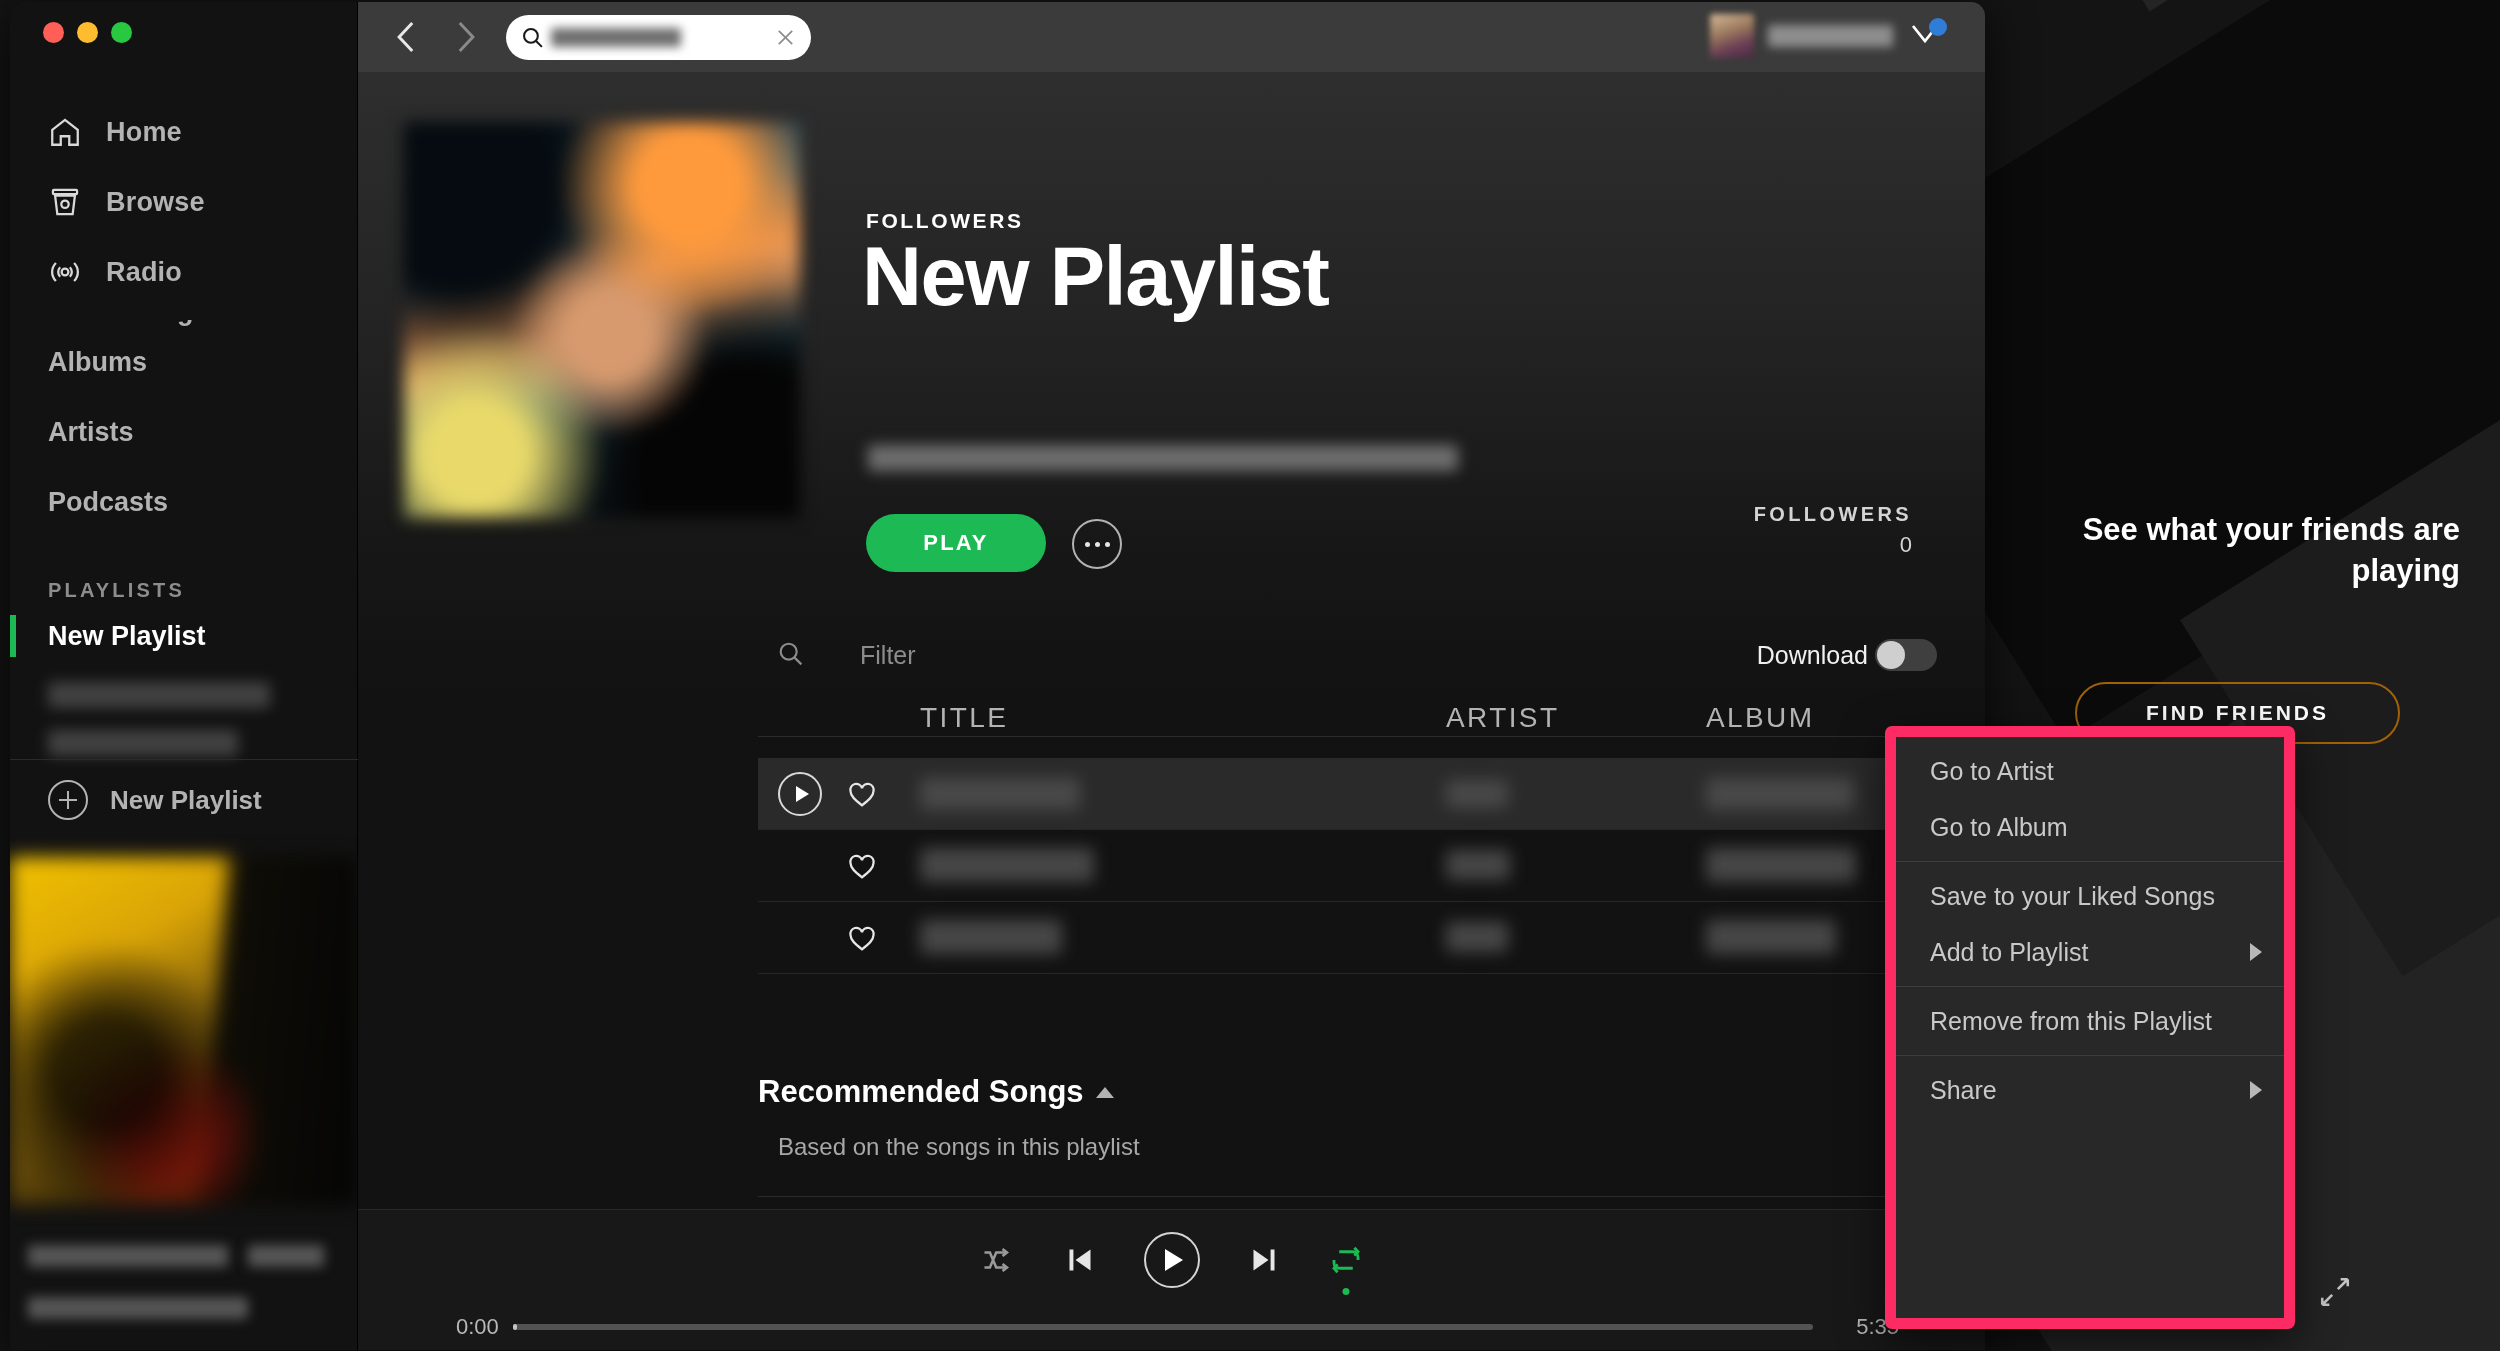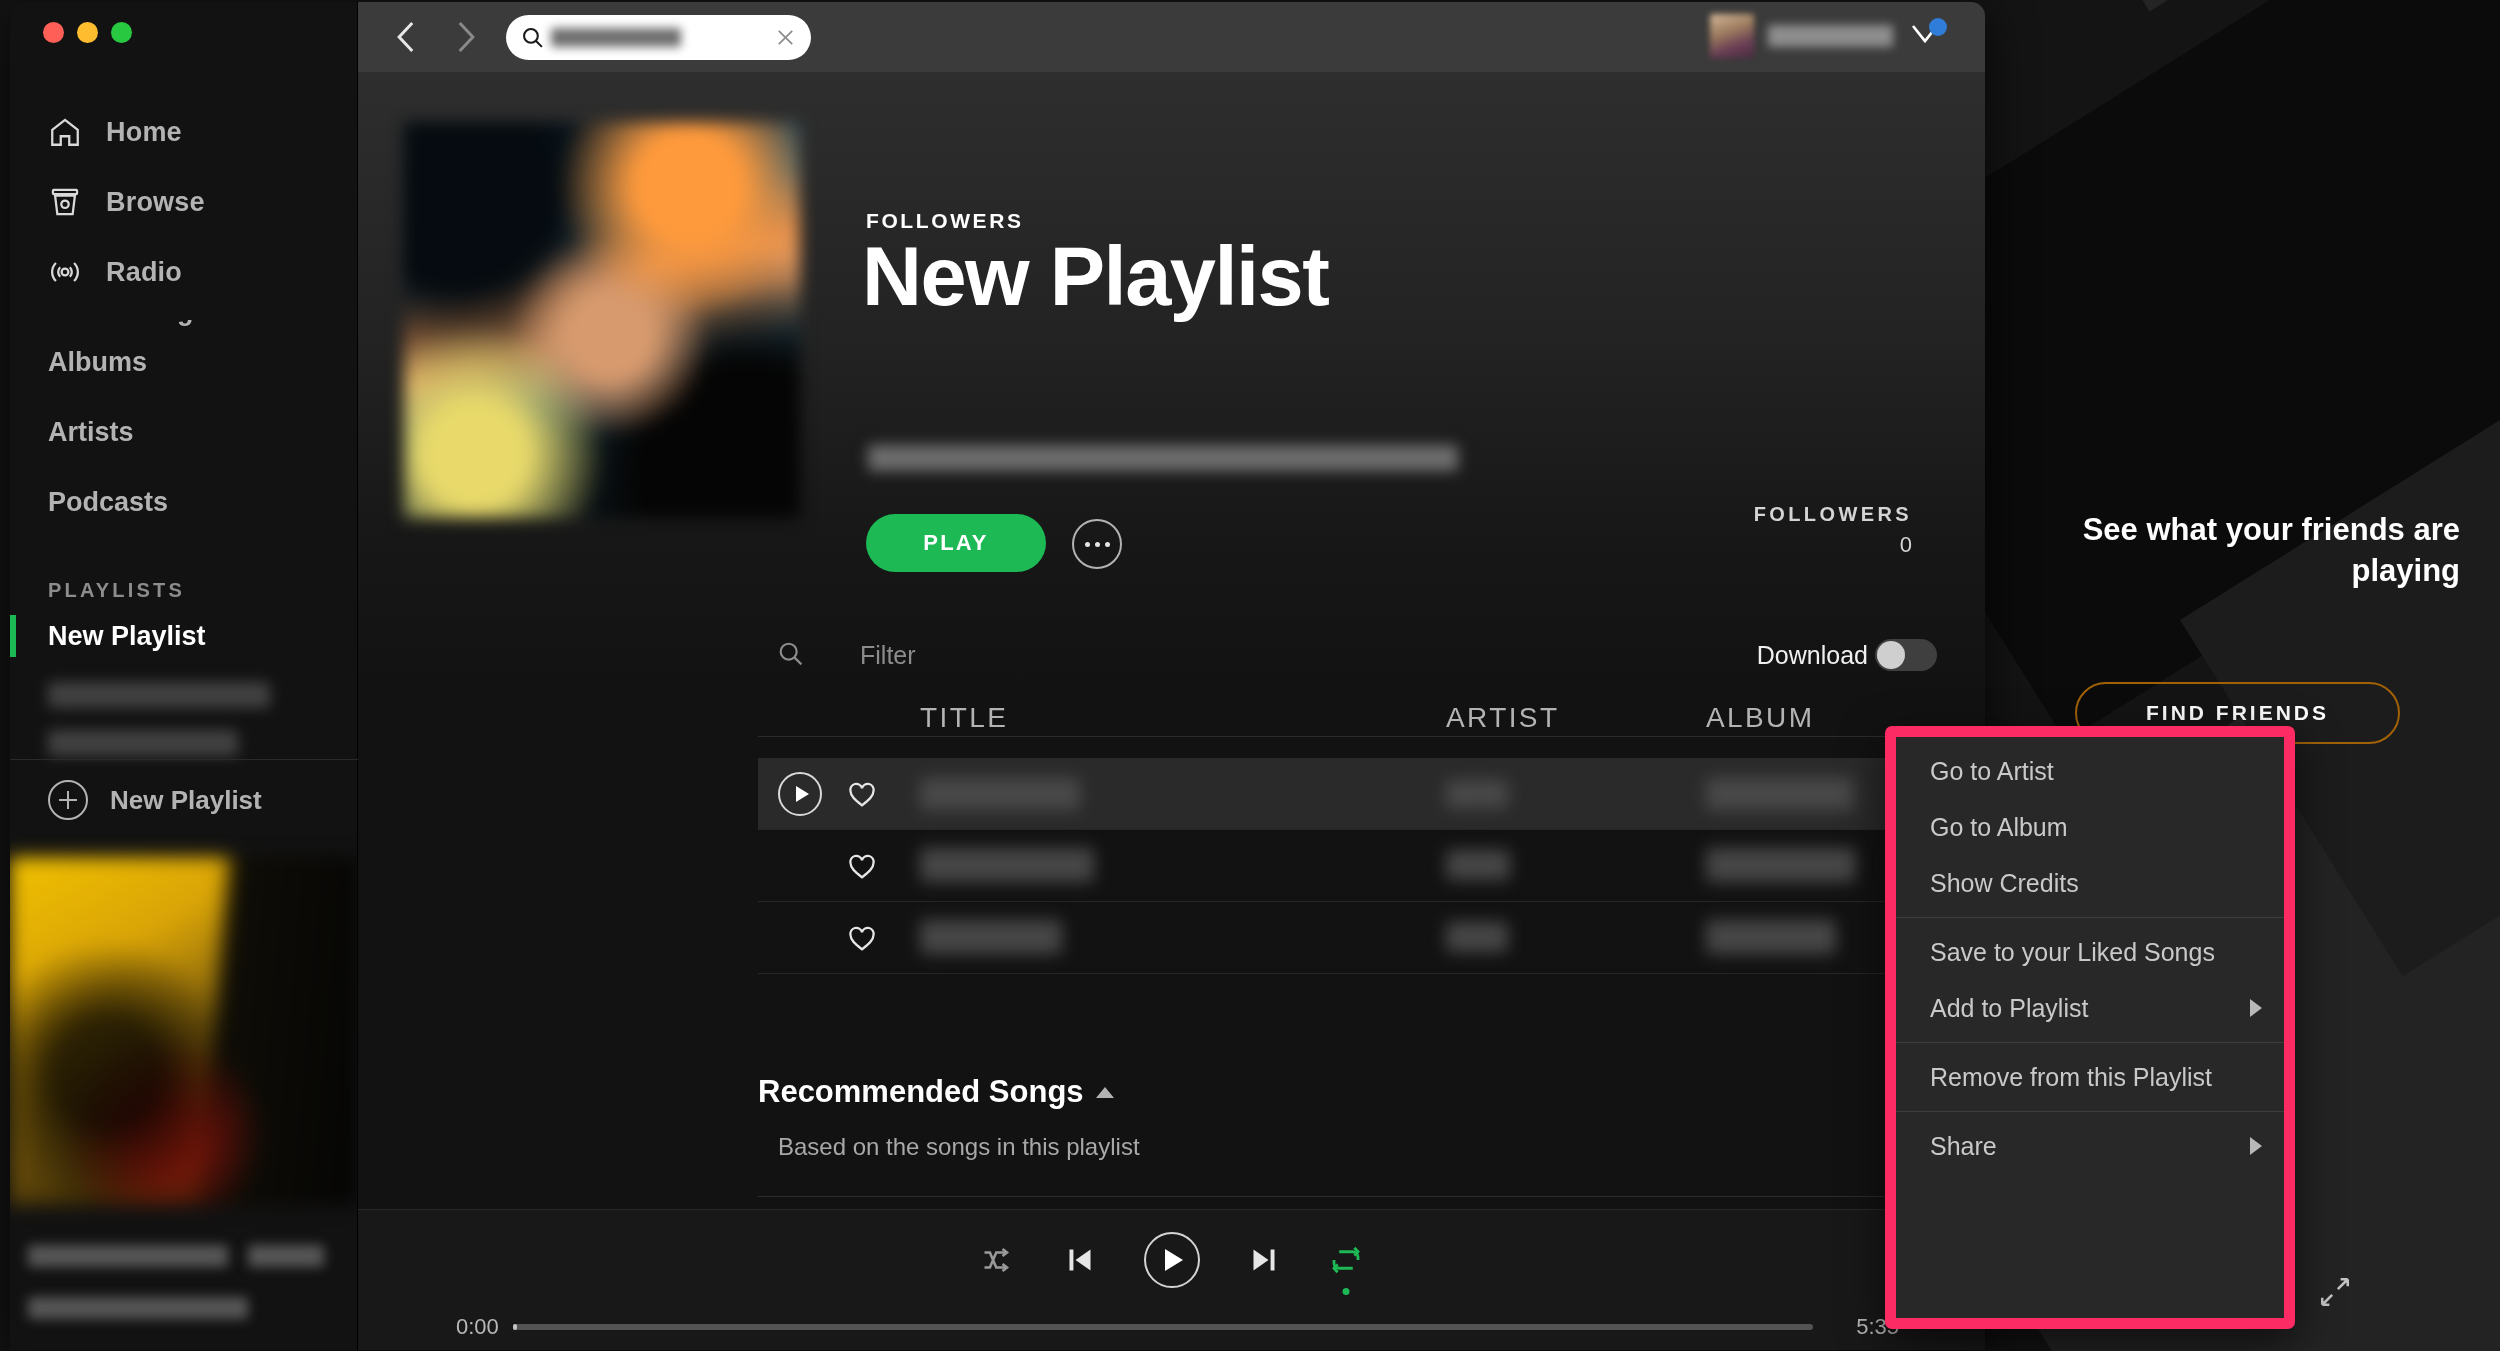--- a/index.html
+++ b/index.html
@@ -689,23 +689,20 @@
 <div id="ctx-wrap">
 
 
   <div class="ctx-group ctx-g2">
     <div class="ctx-item">
       <span>Go to Artist</span>
     </div>
     <div class="ctx-item">
       <span>Go to Album</span>
     </div>
-    <div class="ctx-item">
-      <span>Show Credits</span>
-    </div>
   </div>
 
   <div class="ctx-group ctx-g3">
     <div class="ctx-item">
       <span>Save to your Liked Songs</span>
     </div>
     <div class="ctx-item">
       <span>Add to Playlist</span>
       <span class="chev"></span>
     </div>

